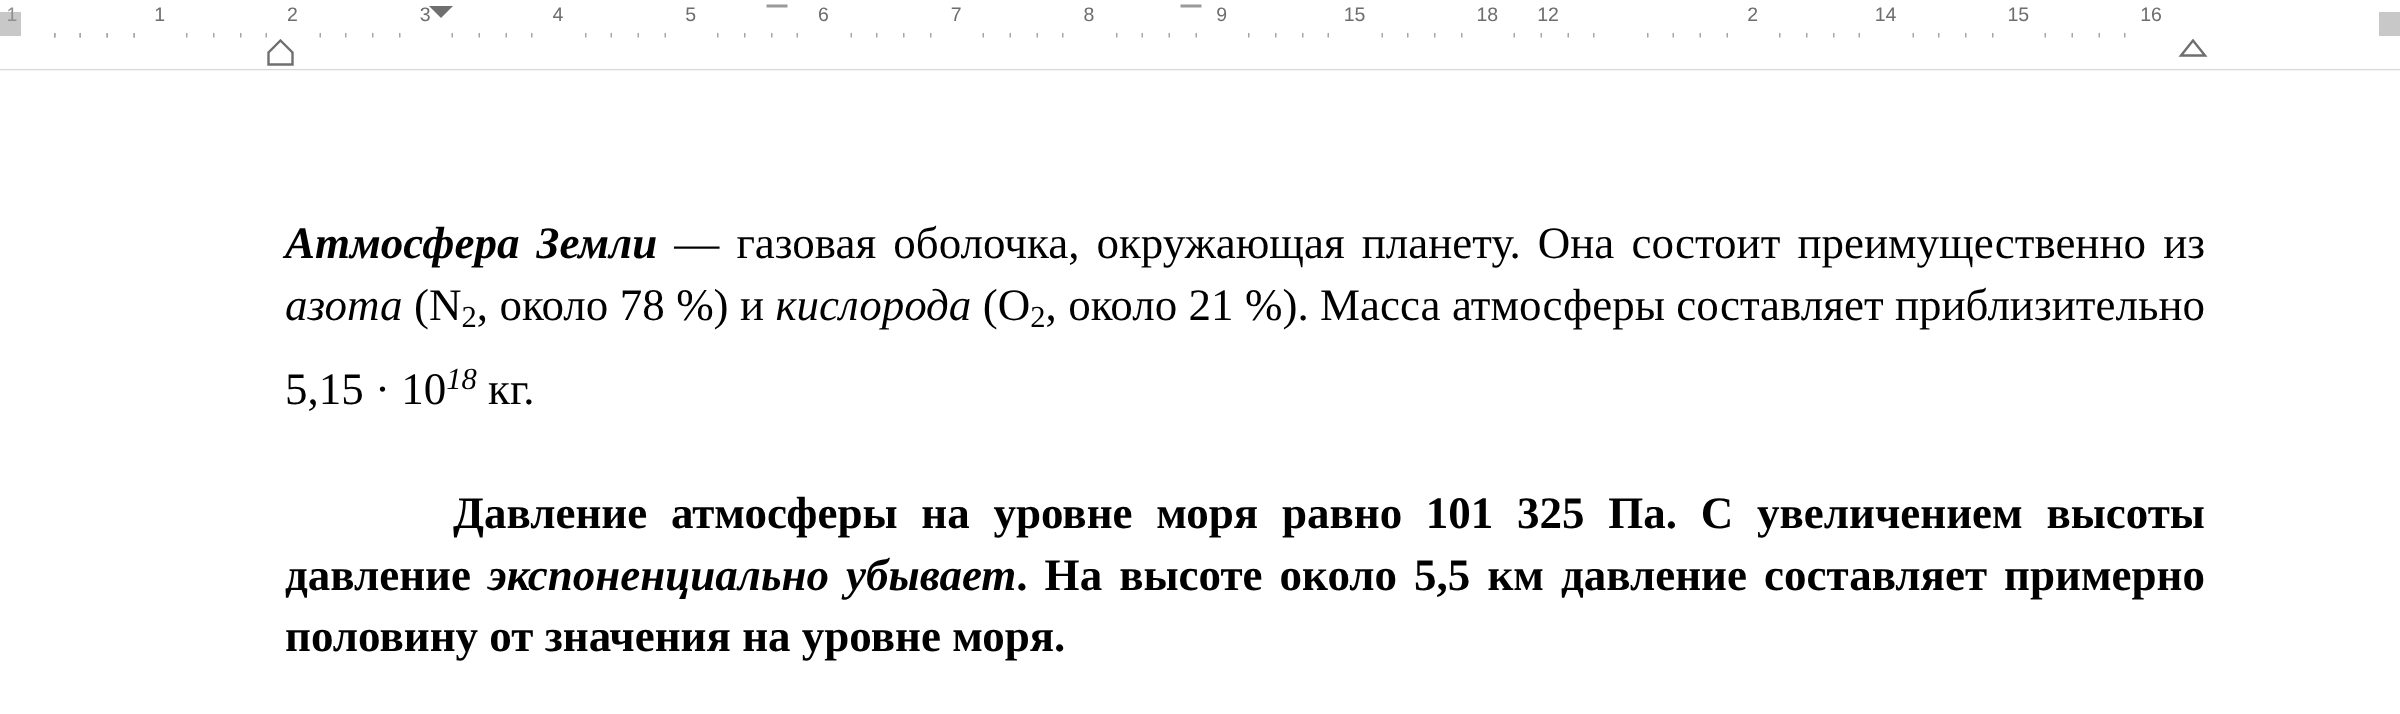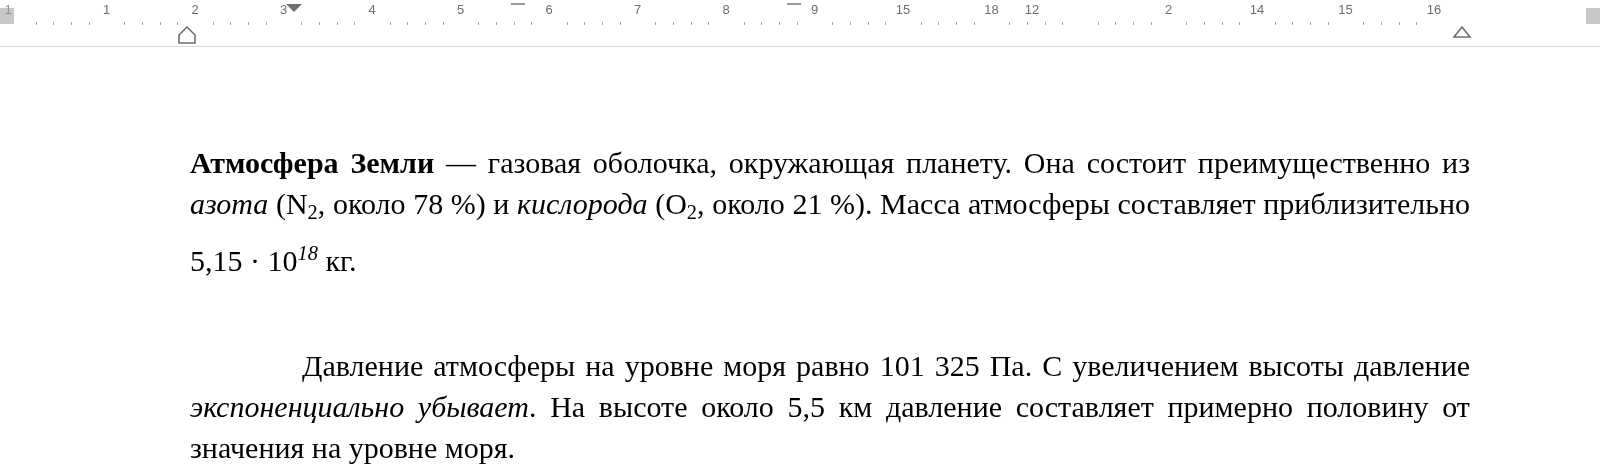--- a/index.html
+++ b/index.html
@@ -105,26 +105,27 @@
     line-height: 41px;
     color: #000000;
     text-align: justify;
     text-justify: inter-word;
     hyphens: manual;
   }
   .para {
     margin: 0 0 0 0;
   }
   .para + .para {
-    margin-top: 64px;
+    margin-top: 41px;
+    font-weight: bold;
   }
   .para.indented {
     text-indent: 112px;
   }
-  .bold { font-weight: bold; }
+  .bold { font-weight: bold; font-style: italic; }
   .ital { font-style: italic; }
   sub { font-size: 0.68em; vertical-align: -0.25em; }
   sup { font-size: 0.68em; vertical-align: 0.52em; font-style: italic; }
 </style>
 </head>
 <body>
 
 <div class="ruler">
   <div class="ruler-band"></div>
   <div class="ruler-margin left"></div>

